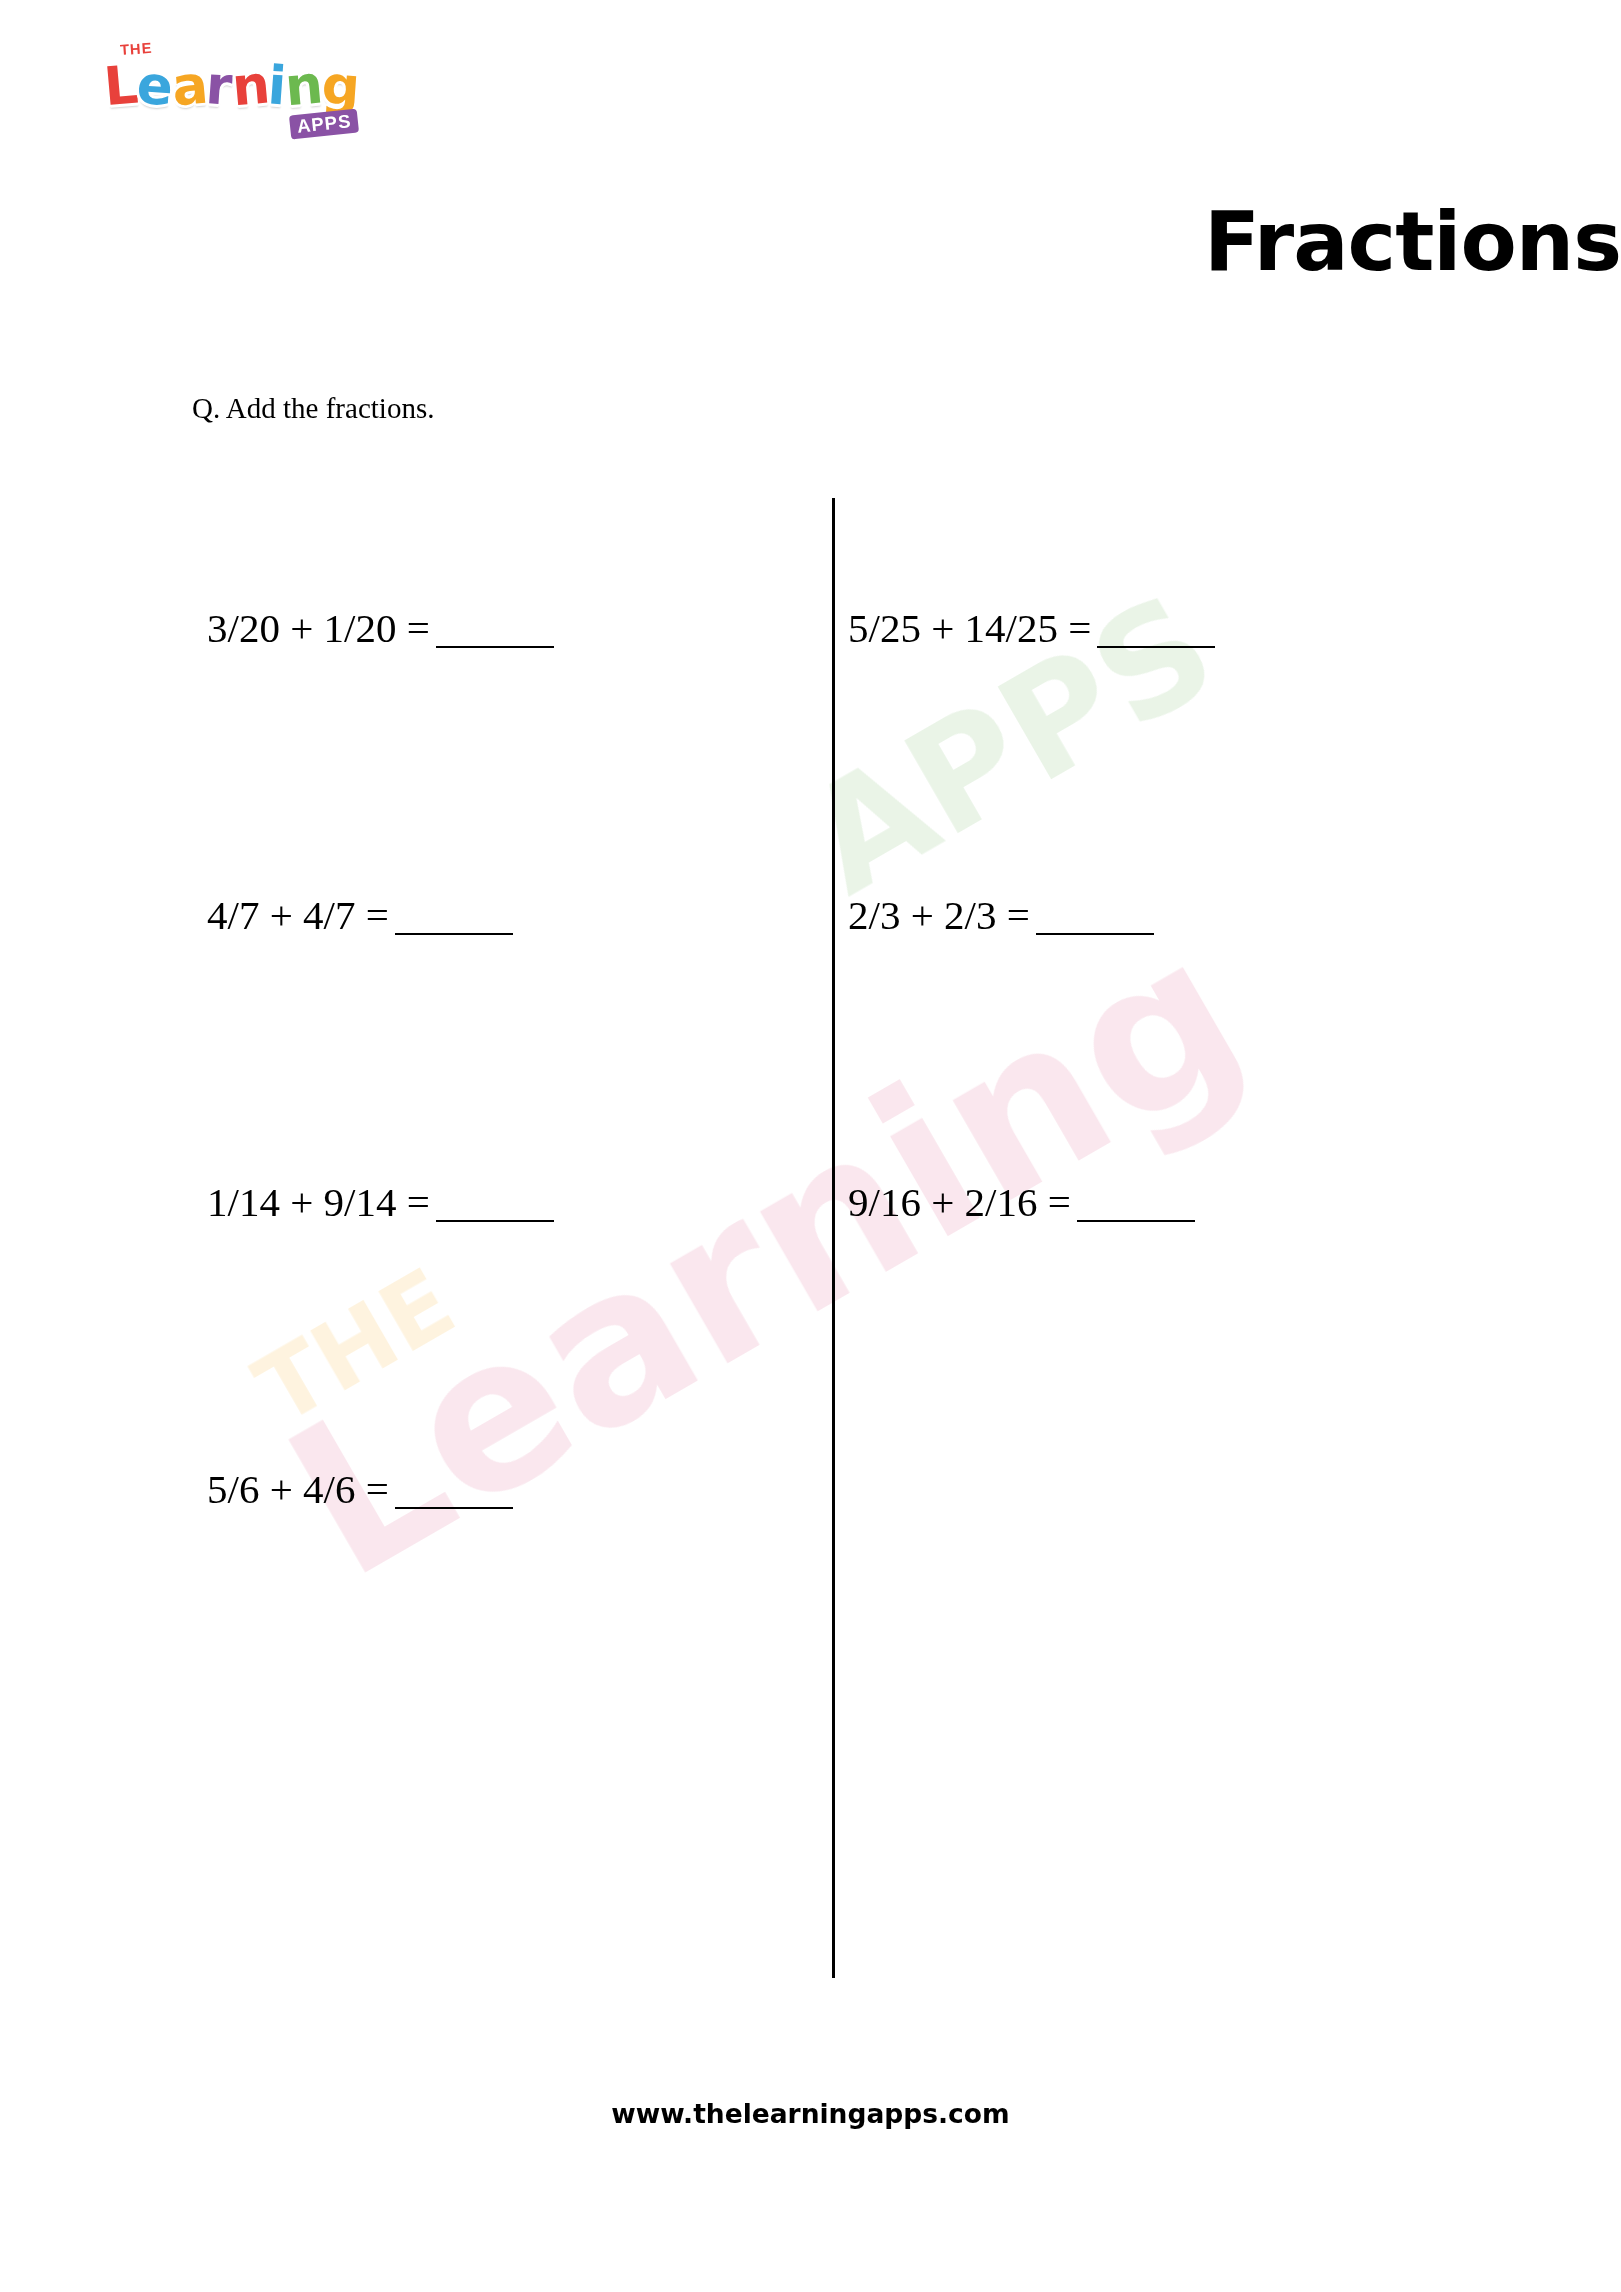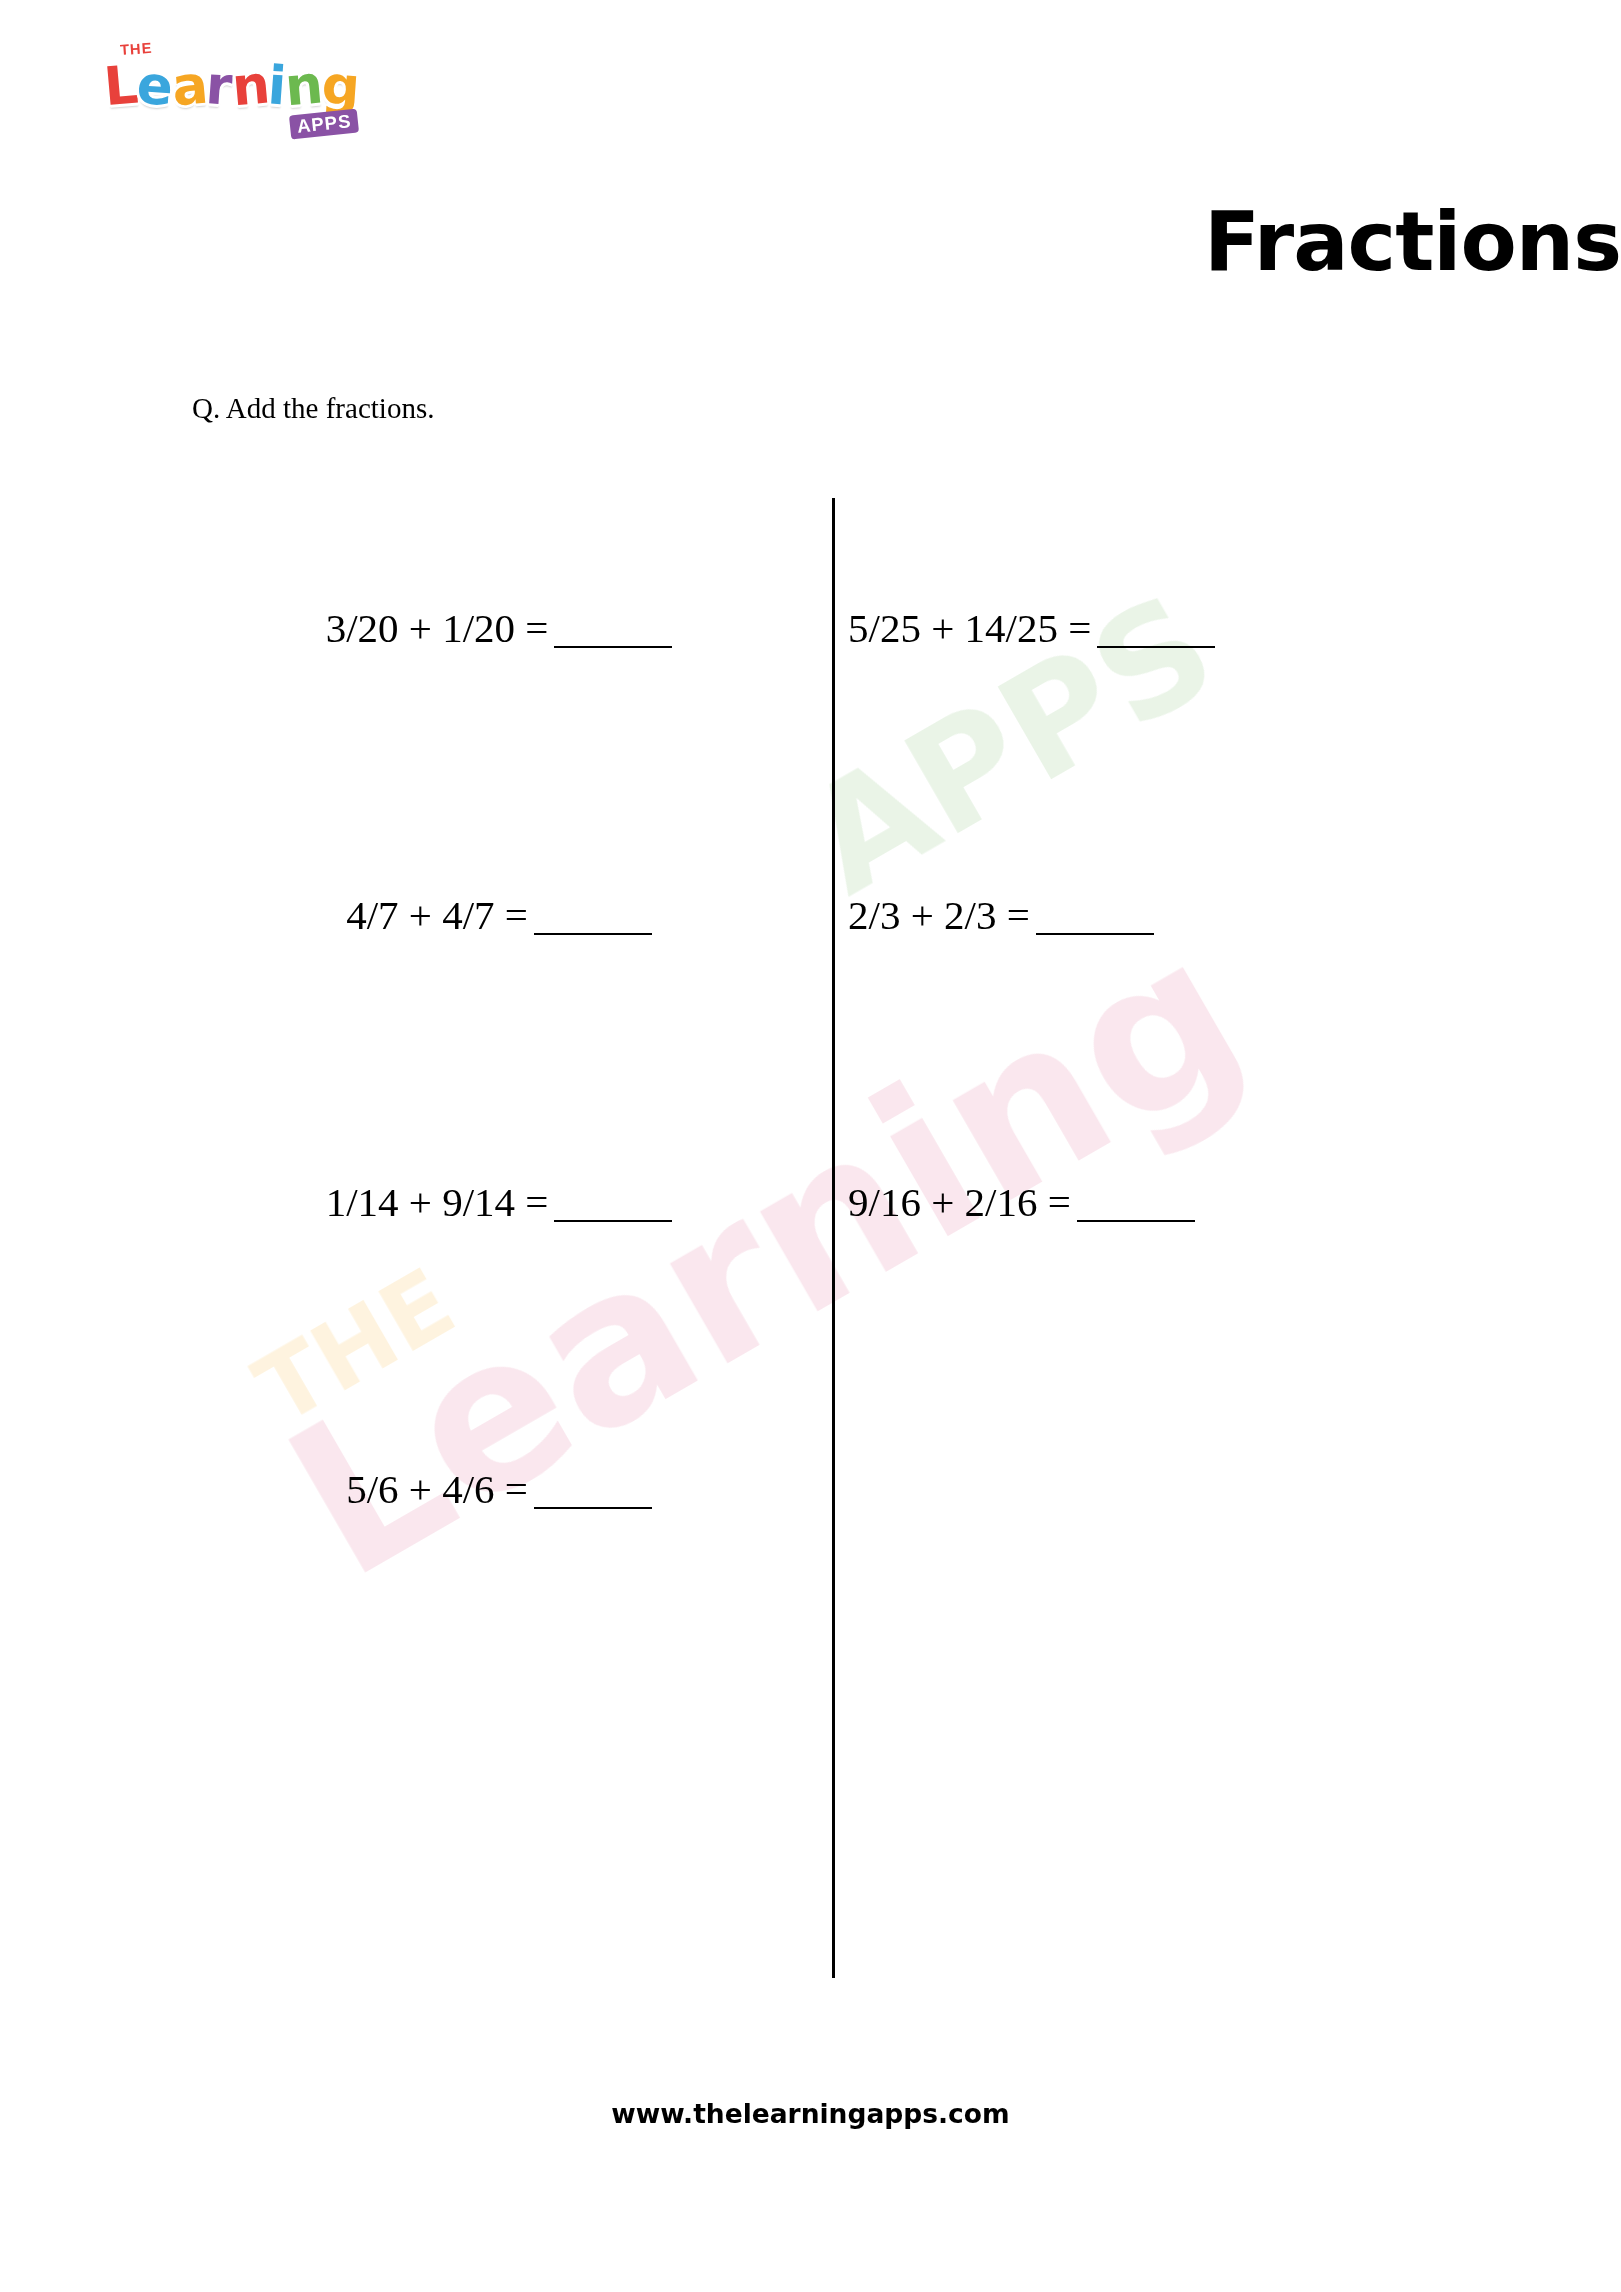--- a/index.html
+++ b/index.html
@@ -137,21 +137,21 @@
     height: 1480px;
     background: #000000;
   }
 
   
   .col {
     position: absolute;
     font-size: 41px;
     line-height: 1;
   }
-  .col-left  { left: 195px; top: 608px; width: 608px; text-align: center; }
+  .col-left  { left: 207px; top: 608px; width: 608px; }
   .col-right { left: 848px; top: 608px; width: 686px; }
 
   .problem {
     height: 287px;
     white-space: nowrap;
   }
   .blank {
     display: inline-block;
     border-bottom: 2.9px solid #000;
     width: 118px;

